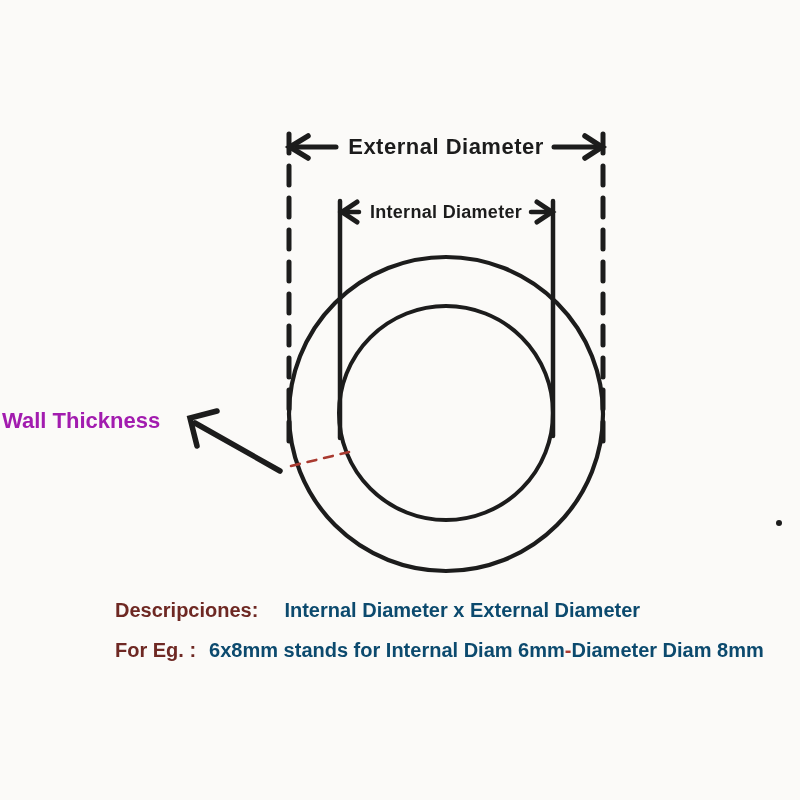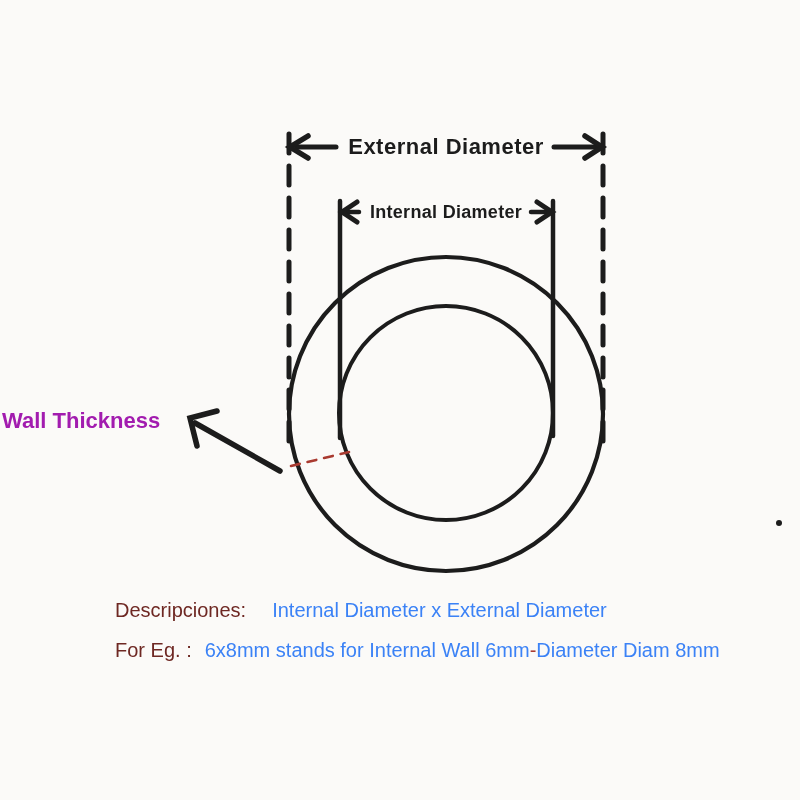--- a/index.html
+++ b/index.html
@@ -41,29 +41,29 @@
     font-size: 22px;
     color: #a21caf;
     white-space: nowrap;
     line-height: 1;
   }
   .caption-row {
     position: absolute;
     left: 115px;
     display: flex;
     align-items: baseline;
-    font-weight: 400;
+    font-weight: 700;
     font-size: 20px;
     white-space: nowrap;
     line-height: 1.2;
   }
   .caption-desc { top: 598px; }
   .caption-eg   { top: 638px; }
   .caption-accent { color: #6e2823; }
-  .caption-black  { color: #3b82f6; }
+  .caption-black  { color: #0c4a6e; }
   .gap-lg { display: inline-block; width: 26px; }
   .gap-sm { display: inline-block; width: 13px; }
   .sep-red { color: #a93a30; }
 </style>
 </head>
 <body>
 
 <div class="stage">
 
   <svg width="800" height="800" viewBox="0 0 800 800">
@@ -105,18 +105,18 @@
 
   <div class="caption-row caption-desc">
     <span class="caption-accent">Descripciones:</span>
     <span class="gap-lg"></span>
     <span class="caption-black">Internal Diameter x External Diameter</span>
   </div>
 
   <div class="caption-row caption-eg">
     <span class="caption-accent">For Eg. :</span>
     <span class="gap-sm"></span>
-    <span class="caption-black">6x8mm stands for Internal Wall 6mm</span>
+    <span class="caption-black">6x8mm stands for Internal Diam 6mm</span>
     <span class="sep-red">-</span>
     <span class="caption-black">Diameter Diam 8mm</span>
   </div>
 
 </div>
 
 </body></html>

